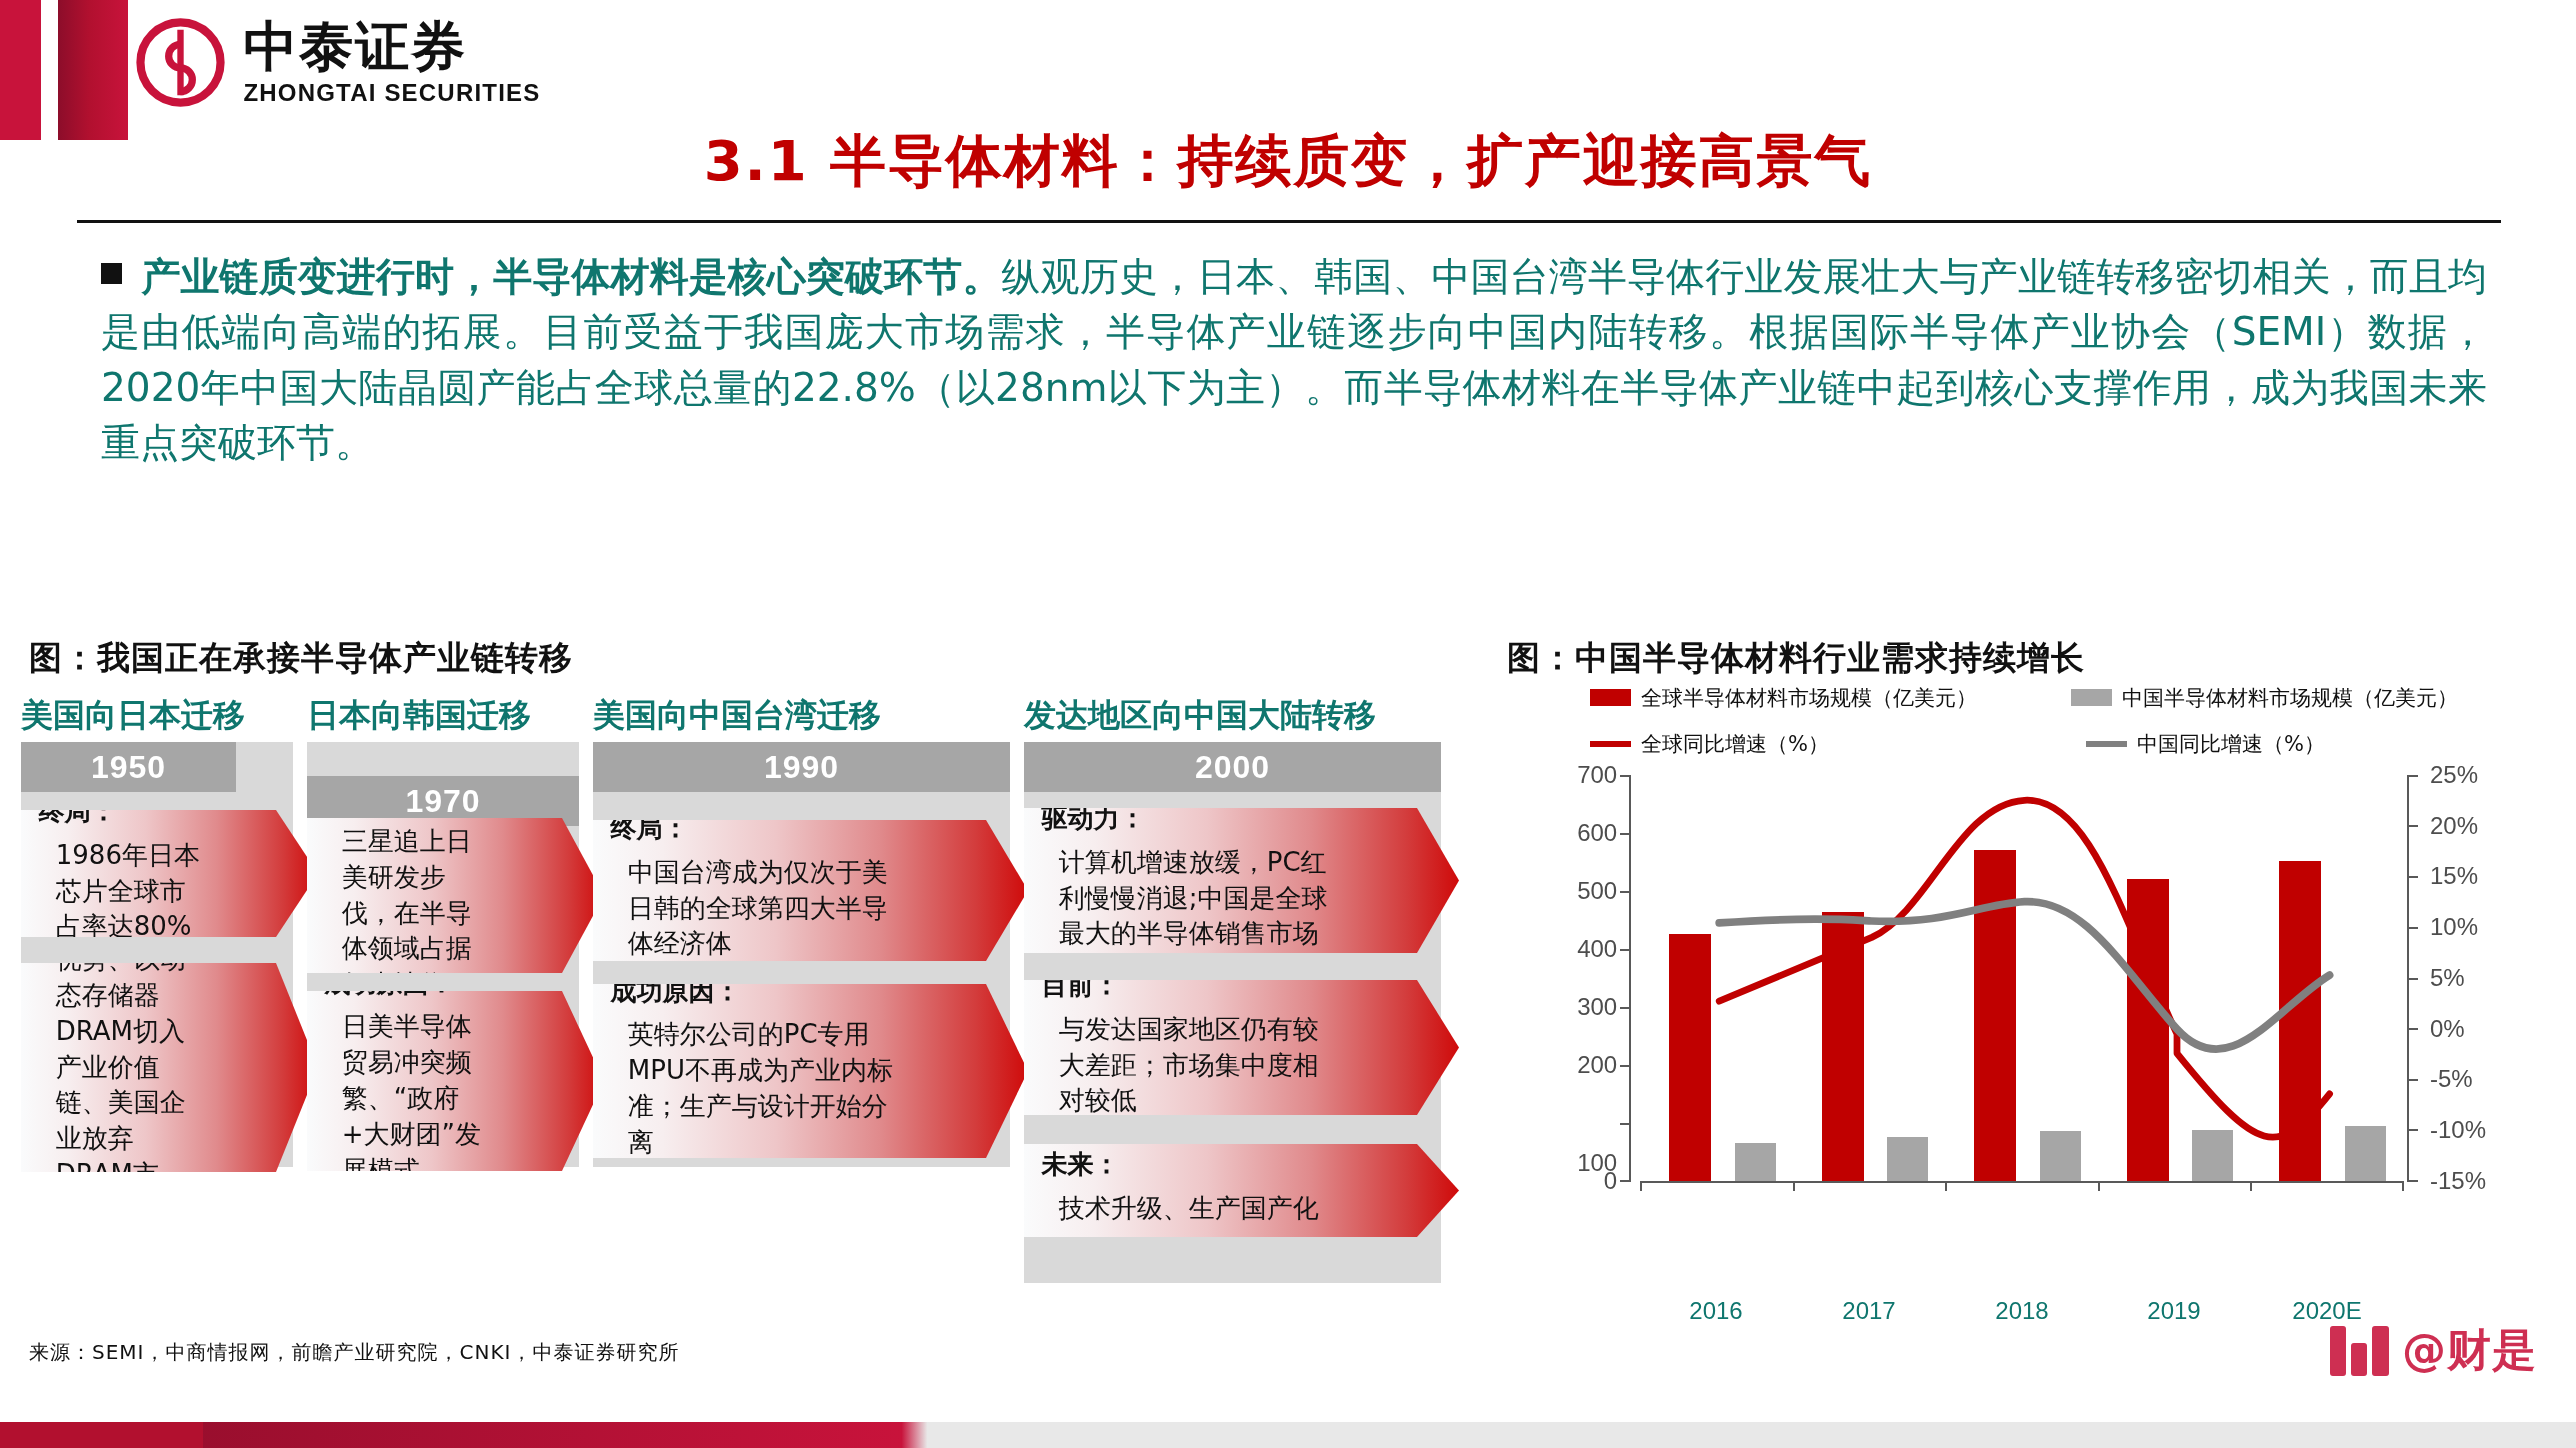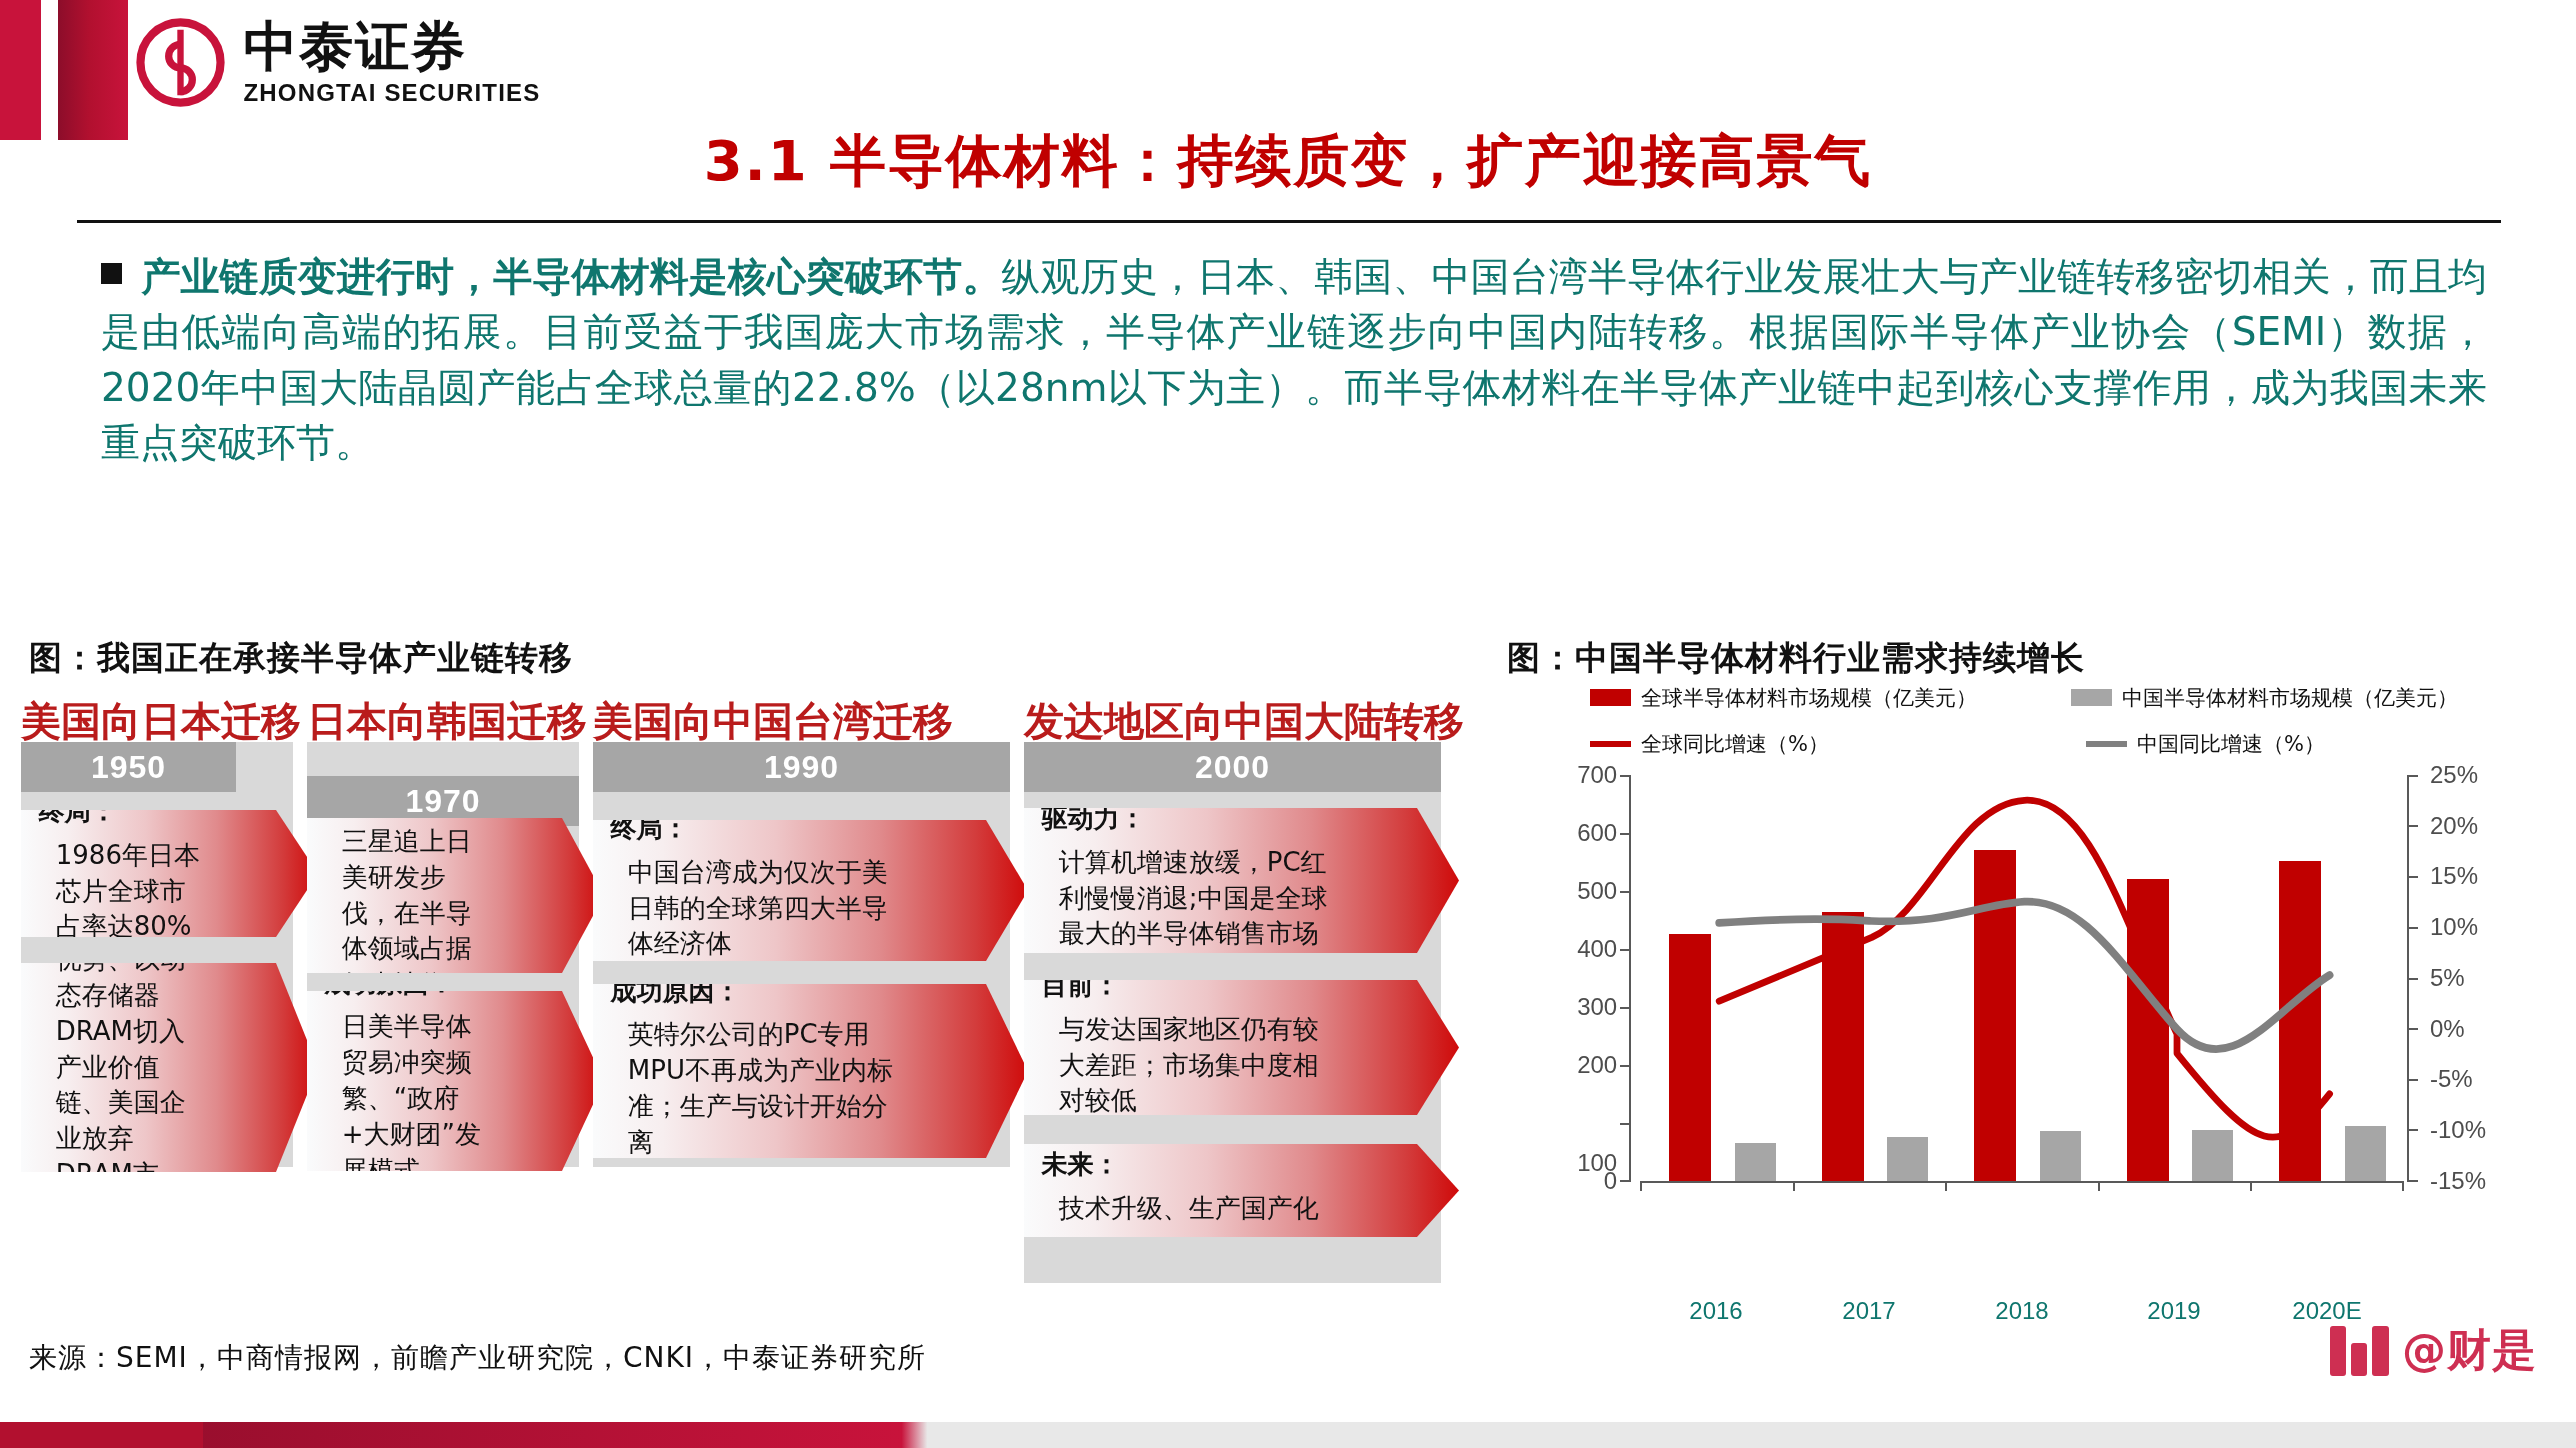--- a/index.html
+++ b/index.html
@@ -44,22 +44,22 @@
   .fig-cap{
     position:absolute;font-family:"DejaVu Sans",sans-serif;
     font-size:33px;font-weight:700;color:#111;letter-spacing:1px;
   }
   #cap-left{left:29px;top:636px;}
   #cap-right{left:1507px;top:636px;}
 
   
   .diagram{position:absolute;left:21px;top:694px;width:1420px;height:599px;}
   .col-heads{position:absolute;left:0;top:0;width:1420px;height:46px;}
-  .col-head{position:absolute;top:0;font-family:"DejaVu Sans",sans-serif;font-size:40px;
-     font-weight:700;color:#b91c1c;white-space:nowrap;}
+  .col-head{position:absolute;top:0;font-family:"DejaVu Sans",sans-serif;font-size:32px;
+     font-weight:700;color:#0f766e;white-space:nowrap;}
   .year-row{position:absolute;left:0;top:48px;width:1420px;height:50px;}
   .year-cell{position:absolute;top:0;height:50px;background:#a6a6a6;
      display:flex;align-items:center;justify-content:center;
      font-family:"Liberation Sans",sans-serif;font-size:32px;font-weight:700;color:#ffffff;letter-spacing:1px;}
 
   
   .arrow{
     position:absolute;
     background:linear-gradient(90deg,#fafbfc 0%,#f7eeef 16%,#eec6c8 42%,#e08a8c 66%,#d33c3c 88%,#cf0a0a 100%);
     -webkit-clip-path:polygon(0 0, calc(100% - 42px) 0, 100% 50%, calc(100% - 42px) 100%, 0 100%);
@@ -94,21 +94,21 @@
   .xlab{position:absolute;top:522px;font-family:"Liberation Sans",sans-serif;font-size:24px;color:#0f766e;
     transform:translateX(-50%);}
 
   .bar{position:absolute;bottom:0;}
   .bar-red{background:#c00000;}
   .bar-gray{background:#a6a6a6;}
 
   
   .source{
     position:absolute;left:29px;top:1339px;
-    font-family:"DejaVu Sans",sans-serif;font-size:28px;color:#111;letter-spacing:1px;
+    font-family:"DejaVu Sans",sans-serif;font-size:20px;color:#111;letter-spacing:1px;
   }
   .foot-bar{position:absolute;left:0;top:1422px;width:2576px;height:27px;
      background:linear-gradient(90deg,#8c0d2a 0%,#c8133b 35%,#e8e8e8 36%,#e8e8e8 100%);}
   .foot-bar2{position:absolute;left:0;top:1422px;width:203px;height:27px;background:#b2102f;}
 
   .wm{position:absolute;right:39px;top:1321px;display:flex;align-items:center;gap:13.5px;opacity:.88;}
   .wm-ico{display:flex;gap:4.8px;align-items:flex-end;}
   .wm-ico i{display:block;width:16.4px;background:#c8133b;border-radius:2.9px;}
   .wm-txt{font-family:"DejaVu Sans",sans-serif;font-size:44px;font-weight:700;color:#c8133b;letter-spacing:1px;}
 </style>

